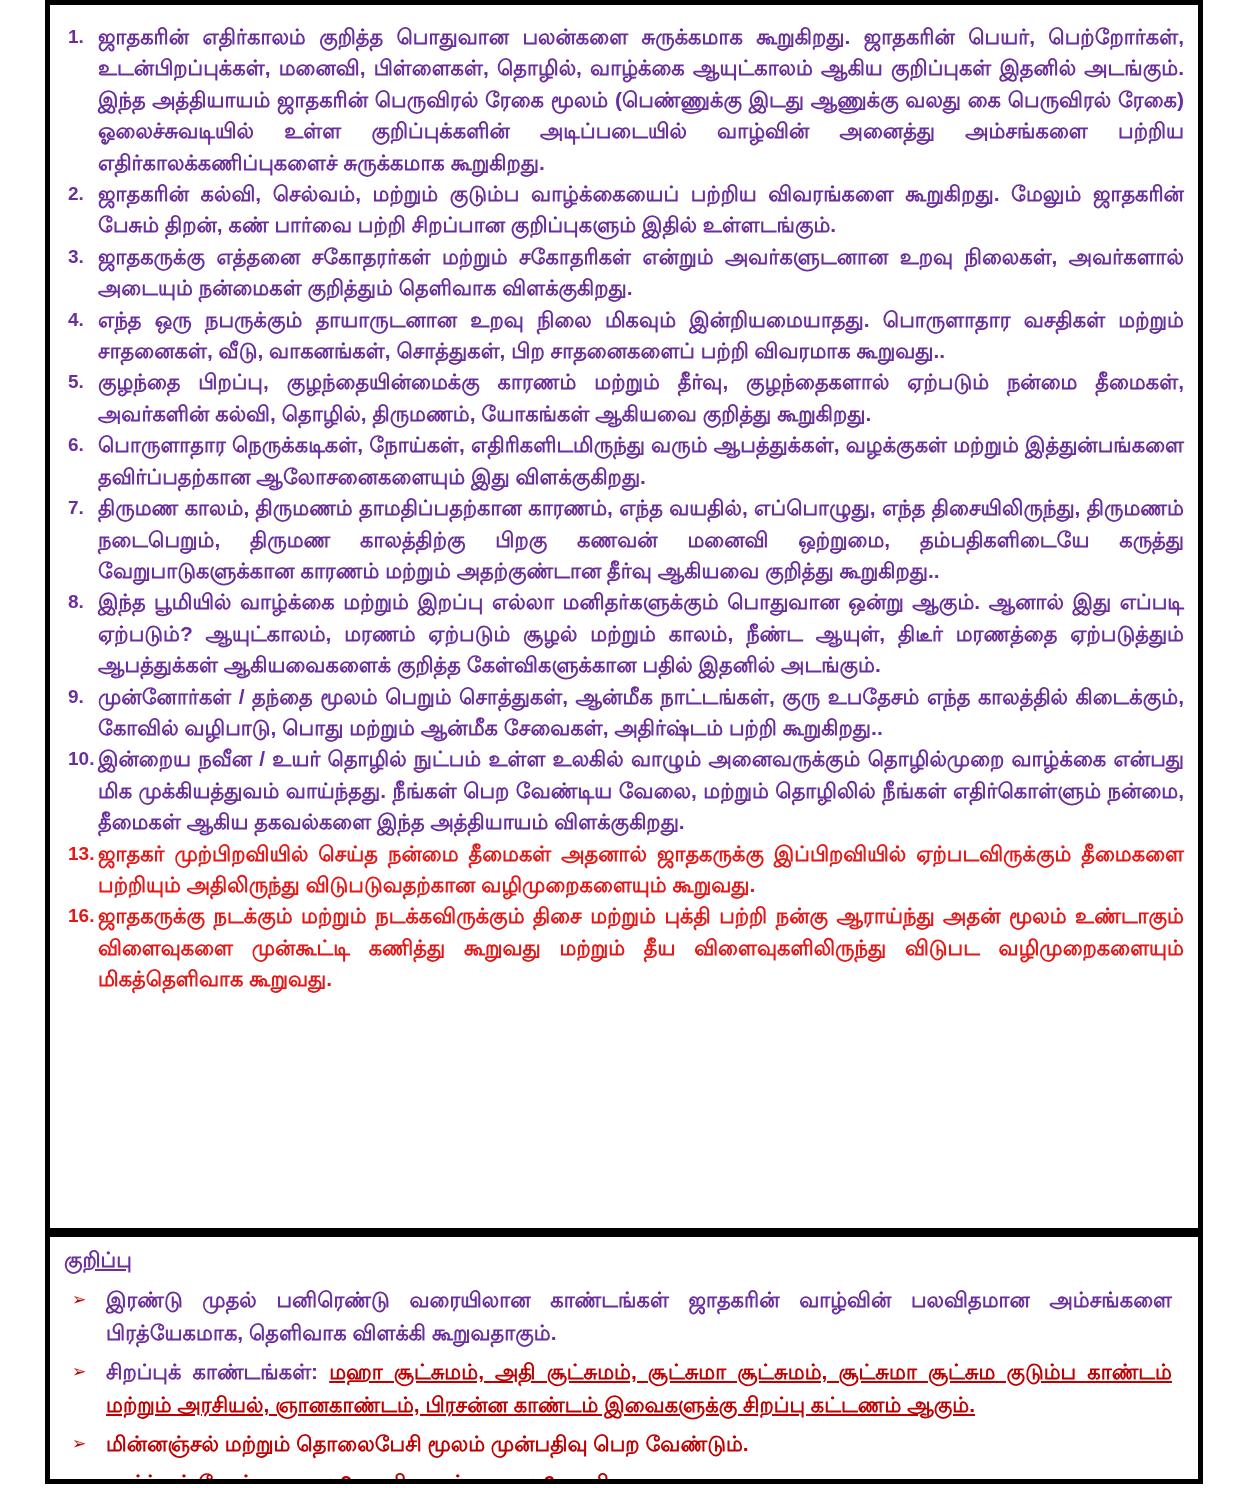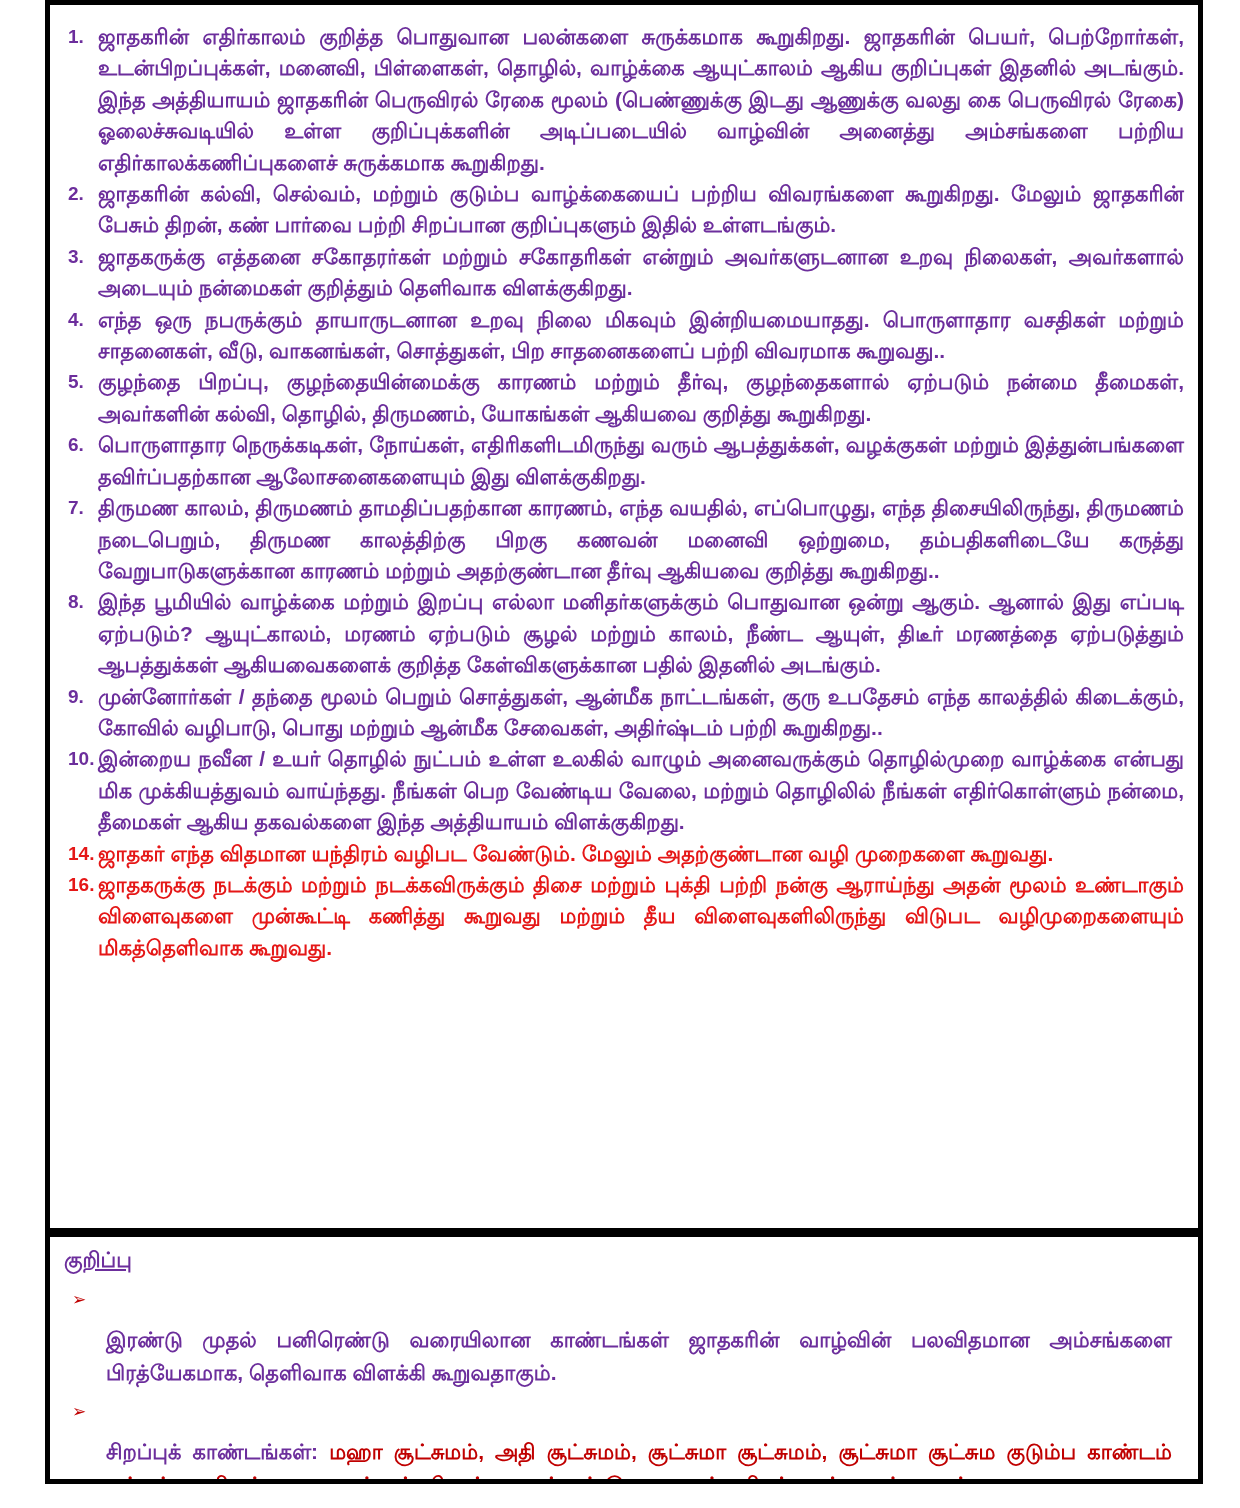--- a/index.html
+++ b/index.html
@@ -67,23 +67,22 @@
     flex:0 0 46px;
     padding-left:12px;
     box-sizing:border-box;
     color:var(--dark_red,#C00000);
     font-size:17px;
   }
   .note .ntxt{
     flex:1;
     text-align:justify;
     padding-right:4px;
-    margin-top:40px;
   }
-  .u{}
+  .u{text-decoration:underline;}
 </style>
 </head>
 <body>
 
 <div class="page">
   <div class="sheet">
 
     <div class="box main-box">
       <div class="chapter purple">
         <span class="num">1.</span>
@@ -119,22 +118,22 @@
       </div>
       <div class="chapter purple">
         <span class="num">9.</span>
         <span class="txt">முன்னோர்கள் / தந்தை மூலம் பெறும் சொத்துகள், ஆன்மீக நாட்டங்கள், குரு உபதேசம் எந்த காலத்தில் கிடைக்கும், கோவில் வழிபாடு, பொது மற்றும் ஆன்மீக சேவைகள், அதிர்ஷ்டம் பற்றி கூறுகிறது..</span>
       </div>
       <div class="chapter purple">
         <span class="num">10.</span>
         <span class="txt">இன்றைய நவீன / உயர் தொழில் நுட்பம் உள்ள உலகில் வாழும் அனைவருக்கும் தொழில்முறை வாழ்க்கை என்பது மிக முக்கியத்துவம் வாய்ந்தது. நீங்கள் பெற வேண்டிய வேலை, மற்றும் தொழிலில் நீங்கள் எதிர்கொள்ளும் நன்மை, தீமைகள் ஆகிய தகவல்களை இந்த அத்தியாயம் விளக்குகிறது.</span>
       </div>
       <div class="chapter red">
-        <span class="num">14.</span>
-        <span class="txt">ஜாதகர் எந்த விதமான யந்திரம் வழிபட வேண்டும். மேலும் அதற்குண்டான வழி முறைகளை கூறுவது.</span>
+        <span class="num">13.</span>
+        <span class="txt">ஜாதகர் முற்பிறவியில் செய்த நன்மை தீமைகள் அதனால் ஜாதகருக்கு இப்பிறவியில் ஏற்படவிருக்கும் தீமைகளை பற்றியும் அதிலிருந்து விடுபடுவதற்கான வழிமுறைகளையும் கூறுவது.</span>
       </div>
       <div class="chapter red">
         <span class="num">16.</span>
         <span class="txt">ஜாதகருக்கு நடக்கும் மற்றும் நடக்கவிருக்கும் திசை மற்றும் புக்தி பற்றி நன்கு ஆராய்ந்து அதன் மூலம் உண்டாகும் விளைவுகளை முன்கூட்டி கணித்து கூறுவது மற்றும் தீய விளைவுகளிலிருந்து விடுபட வழிமுறைகளையும் மிகத்தெளிவாக கூறுவது.</span>
       </div>
     </div>
 
     <div class="box notes-box">
       <div class="notes-title">குறிப்பு</div>
 

